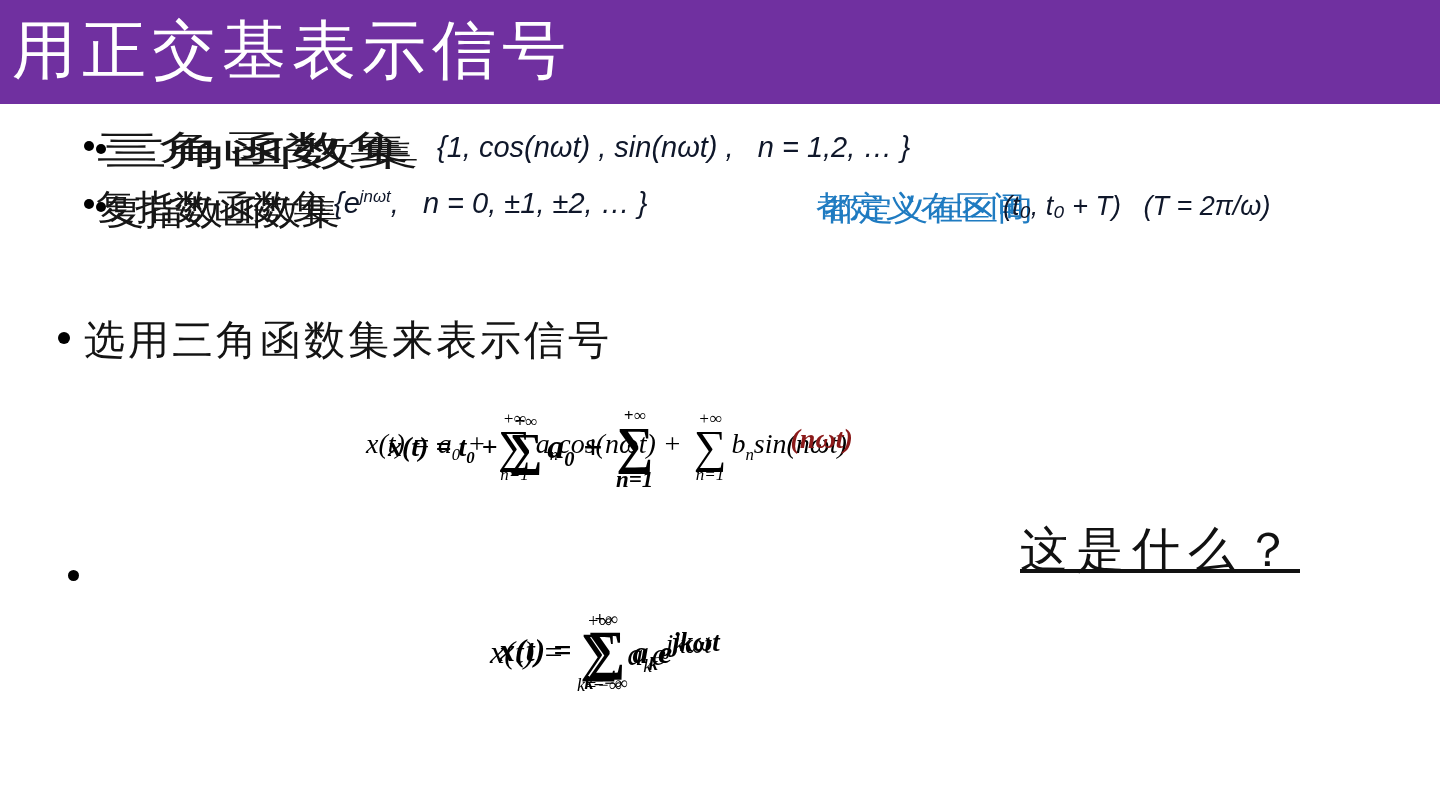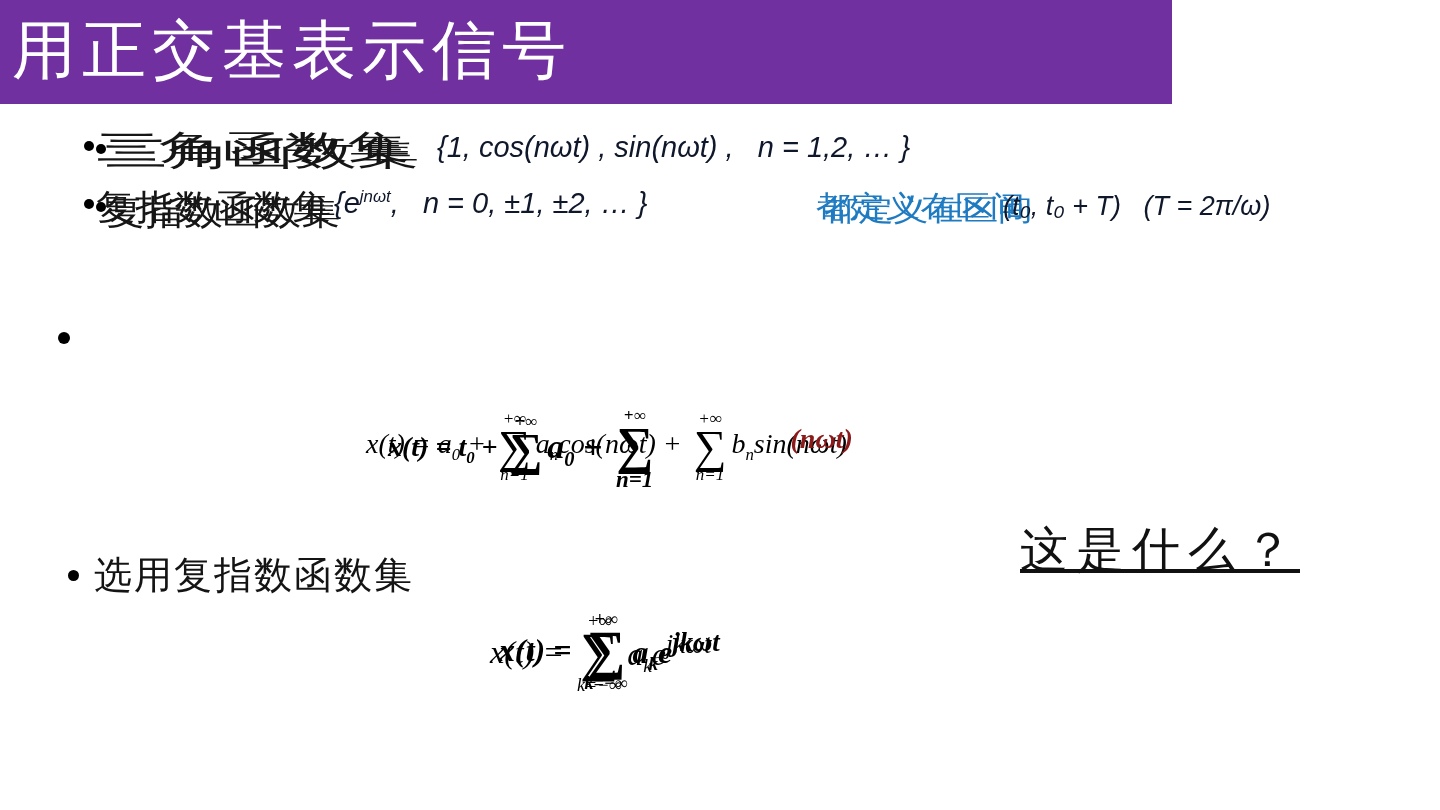--- a/index.html
+++ b/index.html
@@ -1,19 +1,19 @@
 <!DOCTYPE html>
 <html><head>
 <meta charset="utf-8">
 <style>
   html,body{margin:0;padding:0;background:#ffffff;}
   .slide{position:relative;width:1440px;height:810px;overflow:hidden;background:#ffffff;
          font-family:"Liberation Sans","DejaVu Sans",sans-serif;}
   
-  .hdr{position:absolute;left:0;top:0;width:1172px;height:104px;background:#7030A0;}
+  .hdr{position:absolute;left:0;top:0;width:1440px;height:104px;background:#7030A0;}
   .title{position:absolute;left:12px;top:2px;font-family:"DejaVu Serif","Liberation Serif",serif;
          font-size:64px;line-height:96px;color:#ffffff;letter-spacing:6px;white-space:nowrap;}
   
   .dot{position:absolute;background:#000;border-radius:50%;}
   
   .dup{position:absolute;white-space:nowrap;color:#161616;line-height:1.2;}
   .dup .dupA{display:inline-block;transform-origin:left top;transform:scaleX(var(--sx,1));}
   .dup .dupB{display:inline-block;position:absolute;left:0;top:0;transform-origin:left top;
              transform:translate(var(--dx,9px),var(--dy,6px)) scaleX(var(--sx,1));}
   .blue{color:#1F7BC1;}
@@ -68,41 +68,41 @@
   </div>
   <div class="mline" style="left:334px;top:187px;font-size:29px"><span>{e</span><sup>jnωt</sup><span>,   n = 0, ±1, ±2, … }</span></div>
 
   <div class="dup blue" style="left:816px;top:189px;font-size:29px;--sx:1.2;--dx:8px;--dy:4px">
     <span class="dupA">都定义在区间</span>
     <span class="dupB">都定义在区间</span>
   </div>
   <div class="mline" style="left:1003px;top:191px;font-size:27px">(t₀, t₀ + T)   (T = 2π/ω)</div>
 
   <span class="dot" style="left:58px;top:332px;width:12px;height:12px"></span>
+  <div class="h3">选用三角函数集来表示信号</div>
 
   <div class="fwrap" style="left:366px;top:410px">
     <div class="mrow">
       <span><span>x(t) = a</span><sub>0</sub><span> + </span></span>
       <span class="sstack"><span class="stop">+∞</span><span class="ssig">∑</span><span class="sbot">n=1</span></span>
       <span><span>a</span><sub>n</sub><span>cos(nωt)</span><span> + </span></span>
       <span class="sstack"><span class="stop">+∞</span><span class="ssig">∑</span><span class="sbot">n=1</span></span>
       <span><span>b</span><sub>n</sub><span>sin</span><span class="argrel"><span>(nωt)</span><span class="redghost">(nωt)</span></span></span>
     </div>
     <div class="mrow boldlayer" style="left:22px;top:-3px">
       <span><span>x(t) = t</span><sub>0</sub><span> + </span></span>
       <span class="sstack"><span class="stop">+∞</span><span class="ssig">∑</span><span class="sbot ghost">n=1</span></span>
       <span style="font-size:34px"><span>a</span><sub>0</sub><span> + </span></span>
       <span class="sstack"><span class="stop">+∞</span><span class="ssig" style="font-size:52px">∑</span><span class="sbot bigbot">n=1</span></span>
     </div>
   </div>
 
   <div class="question">这是什么？</div>
 
   <span class="dot" style="left:68px;top:570px;width:11px;height:11px"></span>
-  <div class="h4">选用复指数函数集</div>
 
   <div class="fwrap f2" style="left:490px;top:612px">
     <div class="mrow">
       <span>x(t) = </span>
       <span class="sstack"><span class="stop">+∞</span><span class="ssig">∑</span><span class="sbot">k=−∞</span></span>
       <span><span>a</span><sub>k</sub><span>e</span><sup>jkωt</sup></span>
     </div>
     <div class="mrow boldlayer" style="left:9px;top:-2px">
       <span>x(t) = </span>
       <span class="sstack"><span class="stop">+∞</span><span class="ssig">∑</span><span class="sbot">k=−∞</span></span>

